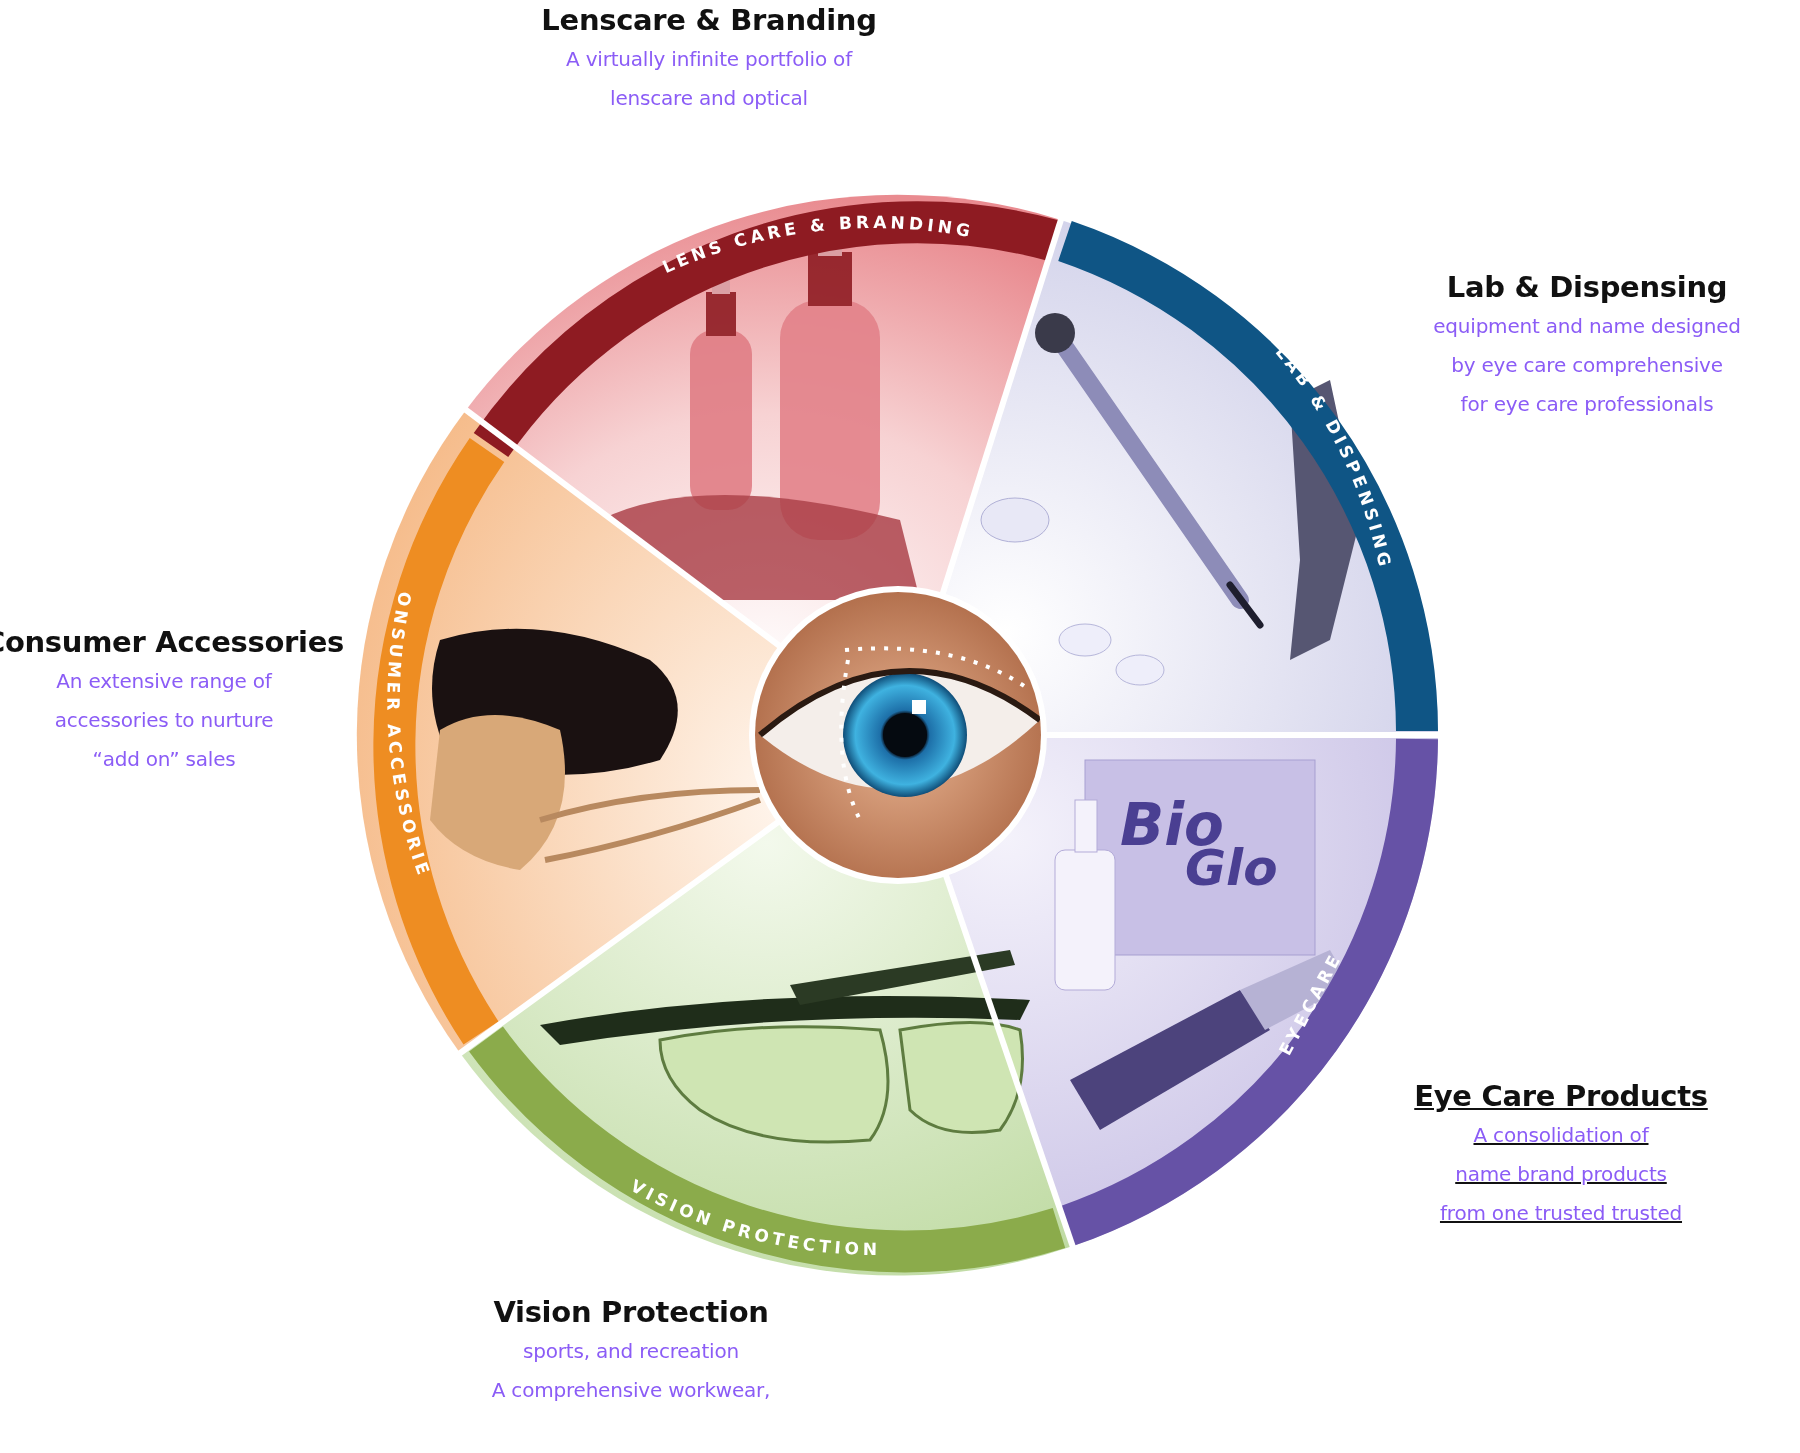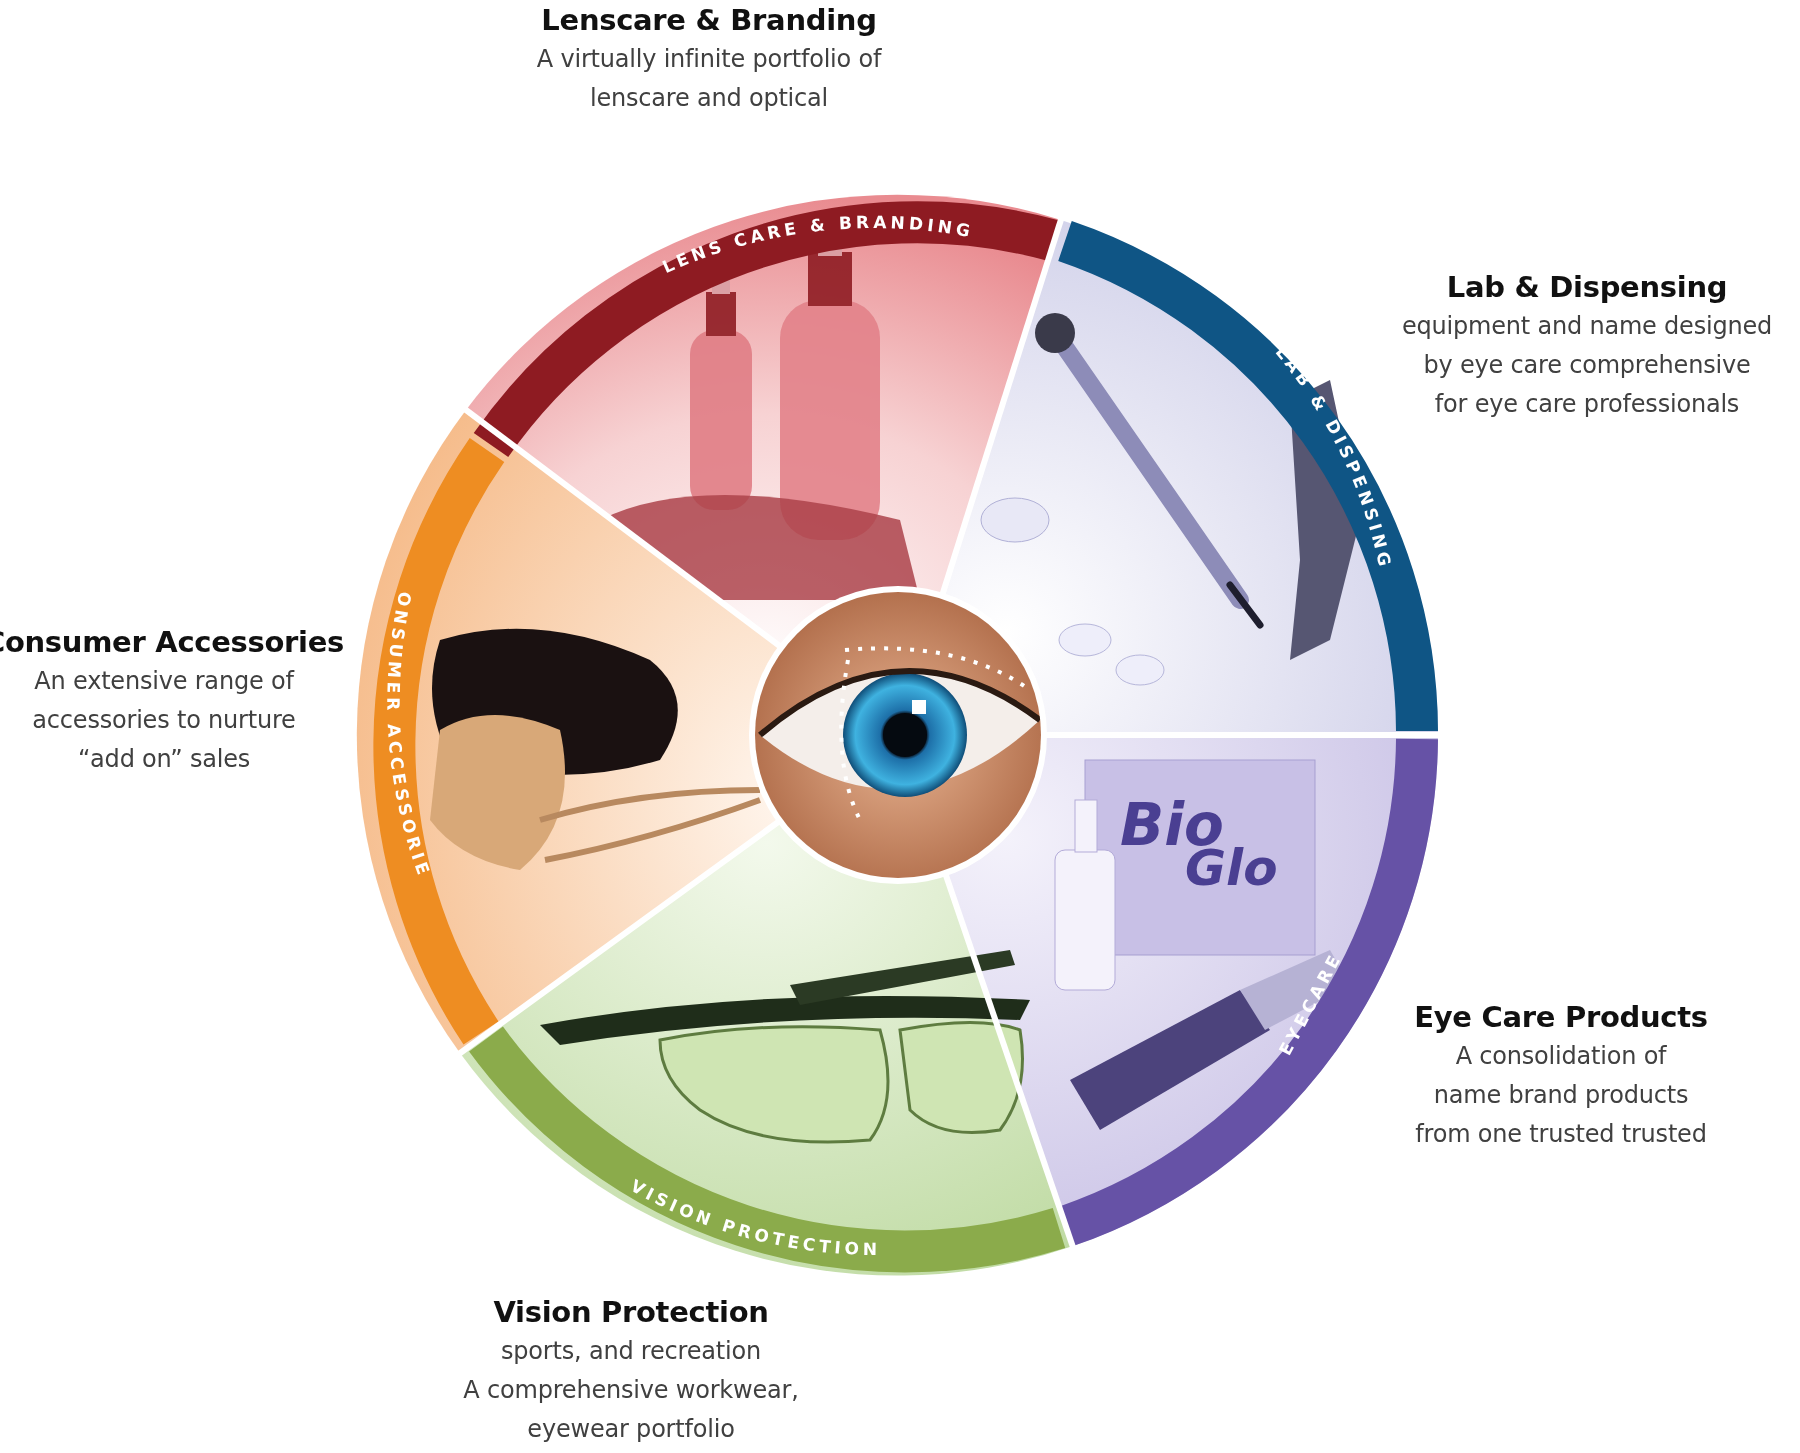--- a/index.html
+++ b/index.html
@@ -1,20 +1,20 @@
 <!DOCTYPE html>
 <html><head>
 <meta charset="utf-8">
 <style>
   html, body { margin: 0; padding: 0; background: #ffffff; }
   body { width: 1800px; height: 1453px; position: relative; overflow: hidden;
          font-family: "DejaVu Sans", "Liberation Sans", sans-serif; color: #111; }
   .label-block { position: absolute; text-align: center; transform: translateX(-50%); }
   .label-title { font-weight: bold; font-size: 29px; line-height: 39px; color: #111; white-space: nowrap; letter-spacing: -0.3px; }
-  .label-line { font-size: 24px; line-height: 39px; color: #404040; white-space: nowrap; letter-spacing: -0.2px; }
+  .label-line { font-size: 20px; line-height: 39px; color: #8b5cf6; white-space: nowrap; letter-spacing: -0.2px; }
   #wheel { position: absolute; left: 0; top: 0; }
   .ring-text { font-family: "DejaVu Sans", "Liberation Sans", sans-serif; font-weight: bold; font-size: 17px; letter-spacing: 4px; fill: #ffffff; }
 </style>
 </head>
 <body>
 
 <svg id="wheel" width="1800" height="1453" viewBox="0 0 1800 1453" xmlns="http://www.w3.org/2000/svg">
   <defs>
     <radialGradient id="g-red" cx="0.5" cy="0.9" r="0.9">
       <stop offset="0" stop-color="#ffffff"></stop>
@@ -175,25 +175,24 @@
   <div class="label-line">for eye care professionals</div>
 </div>
 
 <div class="label-block" style="left:164px; top:623px;">
   <div class="label-title">Consumer Accessories</div>
   <div class="label-line">An extensive range of</div>
   <div class="label-line">accessories to nurture</div>
   <div class="label-line">“add on” sales</div>
 </div>
 
-<div class="label-block" style="left:1561px; top:998px;">
+<div class="label-block" style="left:1561px; top:1077px;text-decoration:underline;">
   <div class="label-title">Eye Care Products</div>
   <div class="label-line">A consolidation of</div>
   <div class="label-line">name brand products</div>
   <div class="label-line">from one trusted trusted</div>
 </div>
 
 <div class="label-block" style="left:631px; top:1293px;">
   <div class="label-title">Vision Protection</div>
   <div class="label-line">sports, and recreation</div>
   <div class="label-line">A comprehensive workwear,</div>
-  <div class="label-line">eyewear portfolio</div>
 </div>
 
 </body></html>

